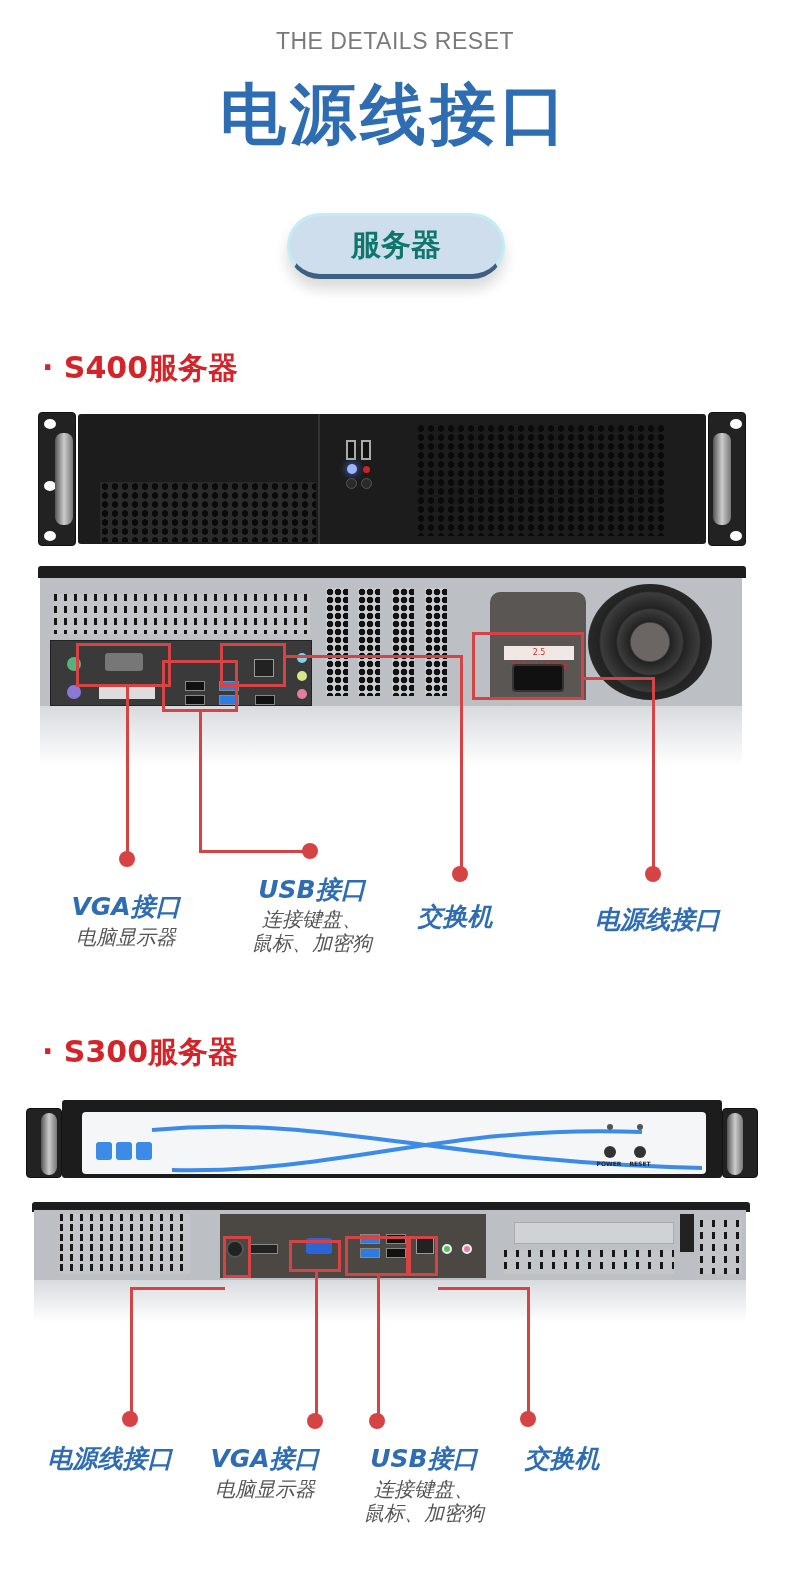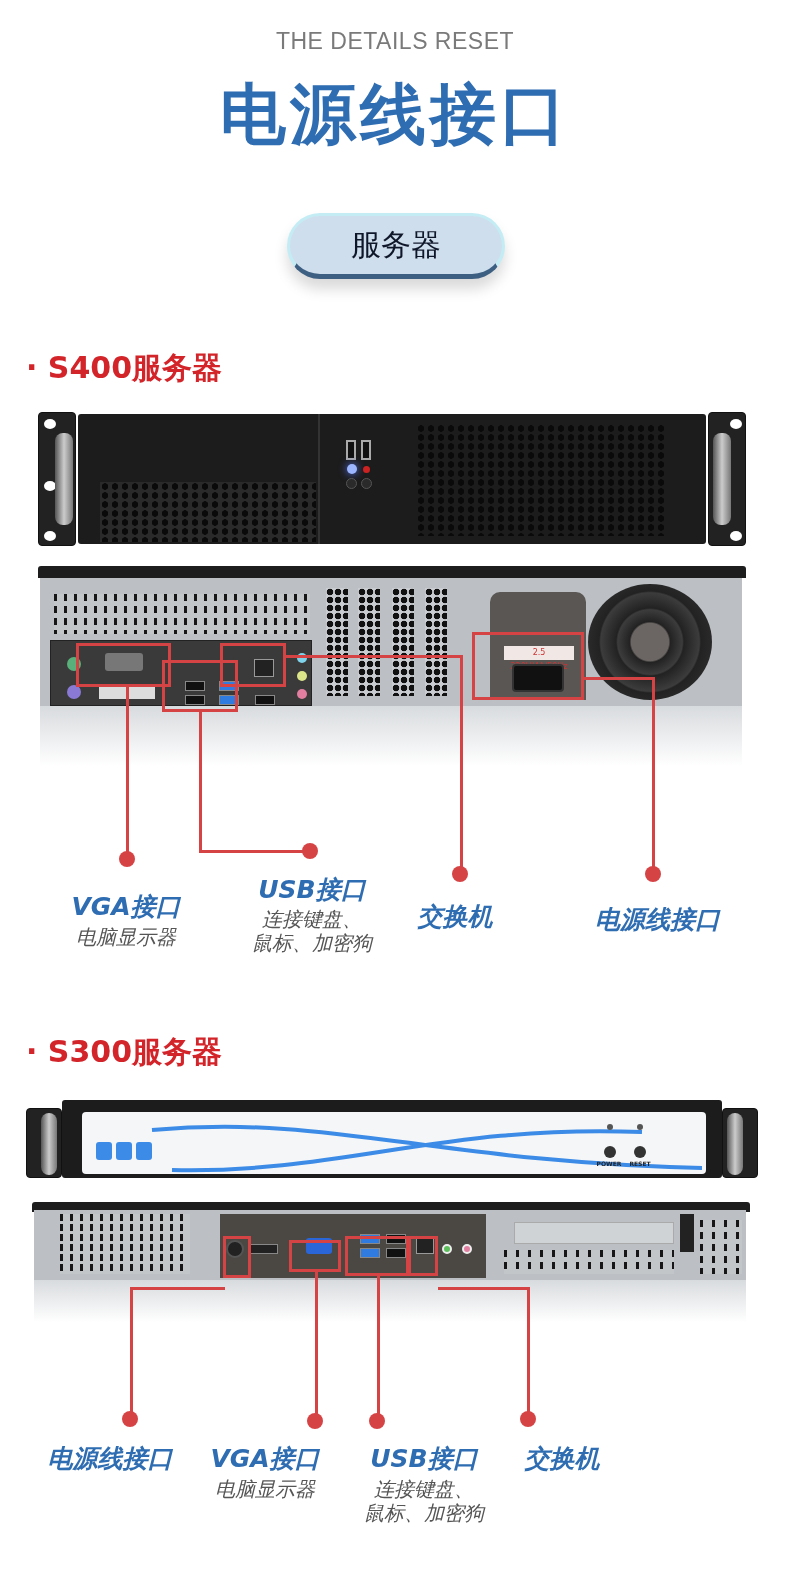--- a/index.html
+++ b/index.html
@@ -1,22 +1,22 @@
 <!DOCTYPE html>
 <html><head>
 <meta charset="utf-8">
 <style>
 *{box-sizing:border-box;margin:0;padding:0}
 body{width:790px;height:1591px;background:#fff;position:relative;overflow:hidden;font-family:"DejaVu Sans","Liberation Sans",sans-serif}
 .abs{position:absolute}
 .subtitle{left:0;width:790px;top:28px;text-align:center;font-family:"Liberation Sans",sans-serif;font-size:23px;color:#7a7a7a;letter-spacing:0.5px}
 .title{left:0;width:790px;top:70px;text-align:center;font-size:66px;font-weight:bold;color:#2f6db2;letter-spacing:4px}
 .pill{left:287px;top:213px;width:218px;height:66px;border-radius:33px;background:#cfdeec;border:3px solid #c4ecf4;border-bottom:5px solid #3d5f82;box-shadow:0 10px 14px rgba(0,0,0,0.15);display:flex;align-items:center;justify-content:center}
-.pill span{font-size:30px;font-weight:normal;color:#0f172a}
-.sec{left:26px;font-size:30px;font-weight:bold;color:#d3242a}
+.pill span{font-size:30px;font-weight:bold;color:#0f766e}
+.sec{left:42px;font-size:30px;font-weight:bold;color:#d3242a}
 
 .rbox{border:3px solid #d64345}
 .vl{width:3px;background:#d64345}
 .hl{height:3px;background:#d64345}
 .dot{width:16px;height:16px;border-radius:50%;background:#d64345}
 .lbl{font-size:25px;font-weight:bold;font-style:italic;color:#2f6db2;white-space:nowrap;text-align:center}
 .sub{font-size:20px;font-style:italic;color:#555;text-align:center;line-height:24px;white-space:nowrap}
 
 .chassis{background:#1c1c1c;border-radius:3px}
 .ear{background:#222;border:1px solid #111}

